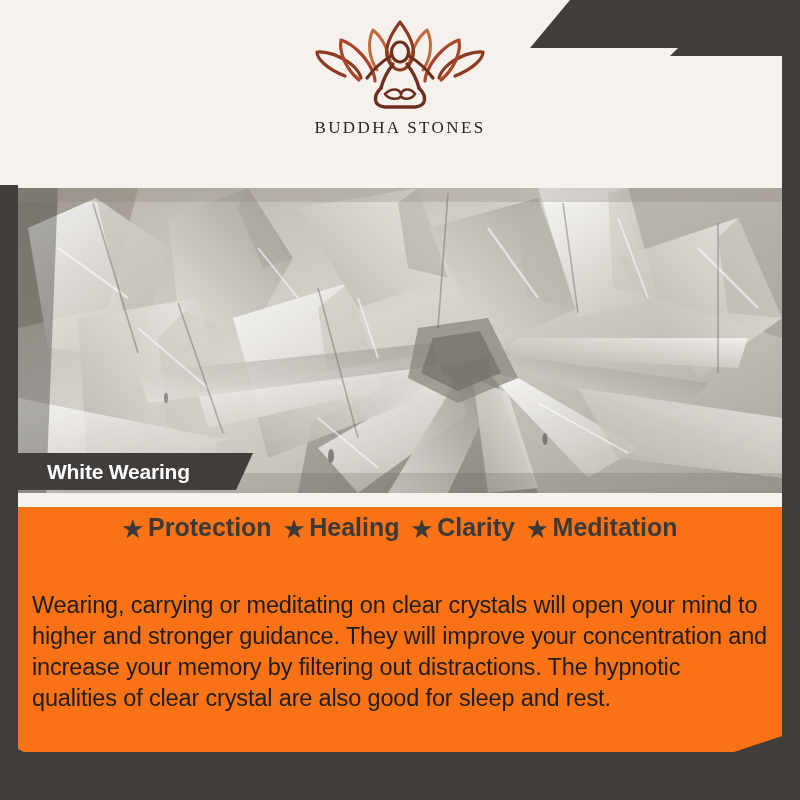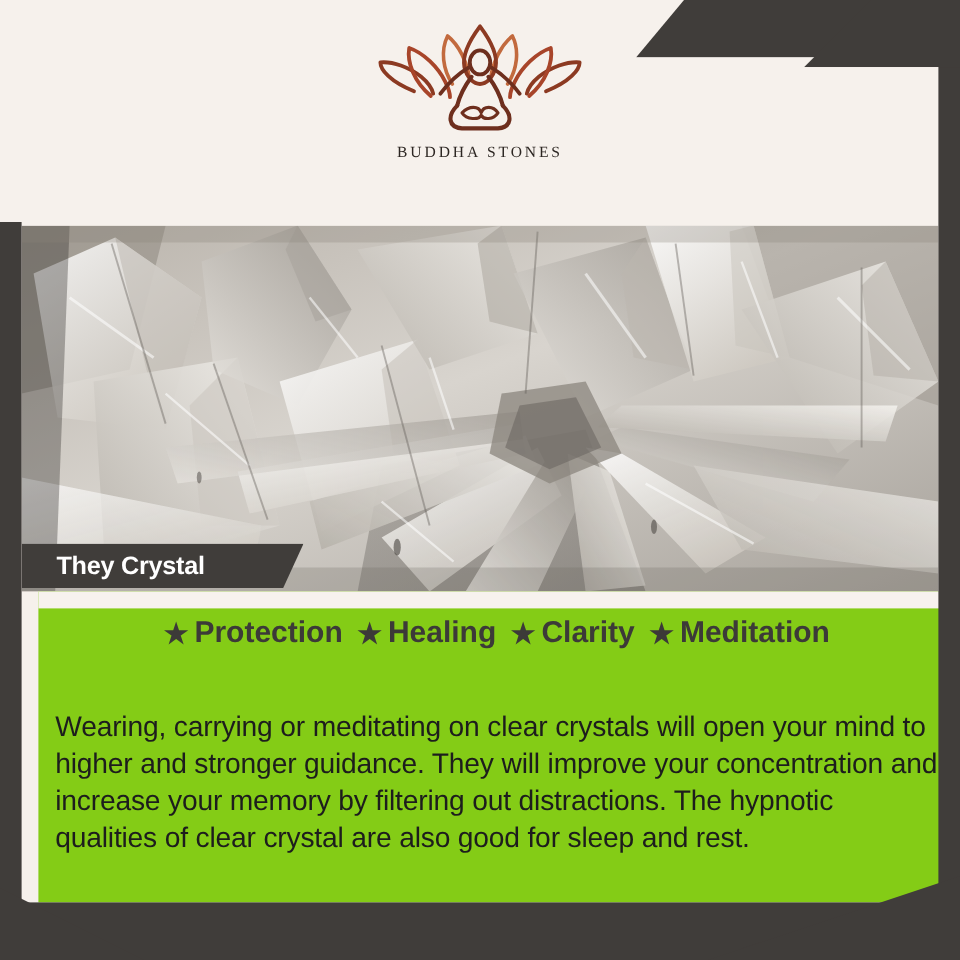--- a/index.html
+++ b/index.html
@@ -85,21 +85,21 @@
     width: 800px;
     text-align: center;
   }
   .lotus {
     display: block;
     margin: 0 auto;
   }
   .brand {
     margin-top: 4px;
     font-family: "Liberation Serif", serif;
-    font-size: 13px;
+    font-size: 17px;
     letter-spacing: 2.4px;
     color: #2c2622;
     font-weight: 400;
   }
 
   
   .title-band {
     position: absolute;
     left: 165px; top: 140px;
     width: 470px; height: 48px;
@@ -144,23 +144,23 @@
     font-size: 21px;
     font-weight: bold;
     padding-left: 29px;
     letter-spacing: -0.2px;
     white-space: nowrap;
   }
 
   
   .panel {
     position: absolute;
-    left: 32px; top: 493px;
+    left: 18px; top: 493px;
     width: 764px; height: 259px;
-    background: #84cc16;
+    background: #f97316;
     z-index: 15;
   }
   .panel-top-fade {
     position: absolute;
     left: 0; top: 0;
     width: 764px; height: 14px;
     background: #f7f2ee;
   }
 
   .benefits {
@@ -337,21 +337,21 @@
       <ellipse cx="527" cy="251" rx="2.5" ry="6" fill="#3a3631" opacity="0.5"></ellipse>
       <ellipse cx="148" cy="210" rx="2" ry="5" fill="#3a3631" opacity="0.45"></ellipse>
 
       <path d="M0 0 L40 0 L28 305 L0 305 Z" fill="#2f2b28" opacity="0.35"></path>
       <path d="M0 0 L764 0 L764 14 L0 14 Z" fill="#8a847c" opacity="0.3"></path>
       <path d="M0 285 L764 285 L764 305 L0 305 Z" fill="#6c665f" opacity="0.25"></path>
     </svg>
   </div>
 
   <div class="name-tag">
-    <span class="name-tag-text">They Crystal</span>
+    <span class="name-tag-text">White Wearing</span>
   </div>
 
   <div class="panel">
     <div class="panel-top-fade"></div>
 
     <div class="benefits">
       <span class="benefit"><span class="star">★</span><span>Protection</span></span><span class="benefit"><span class="star">★</span><span>Healing</span></span><span class="benefit"><span class="star">★</span><span>Clarity</span></span><span class="benefit"><span class="star">★</span><span>Meditation</span></span>
     </div>
 
     <p class="body-text">Wearing, carrying or meditating on clear crystals will open your mind to higher and stronger guidance. They will improve your concentration and increase your memory by filtering out distractions. The hypnotic qualities of clear crystal are also good for sleep and rest.</p>

